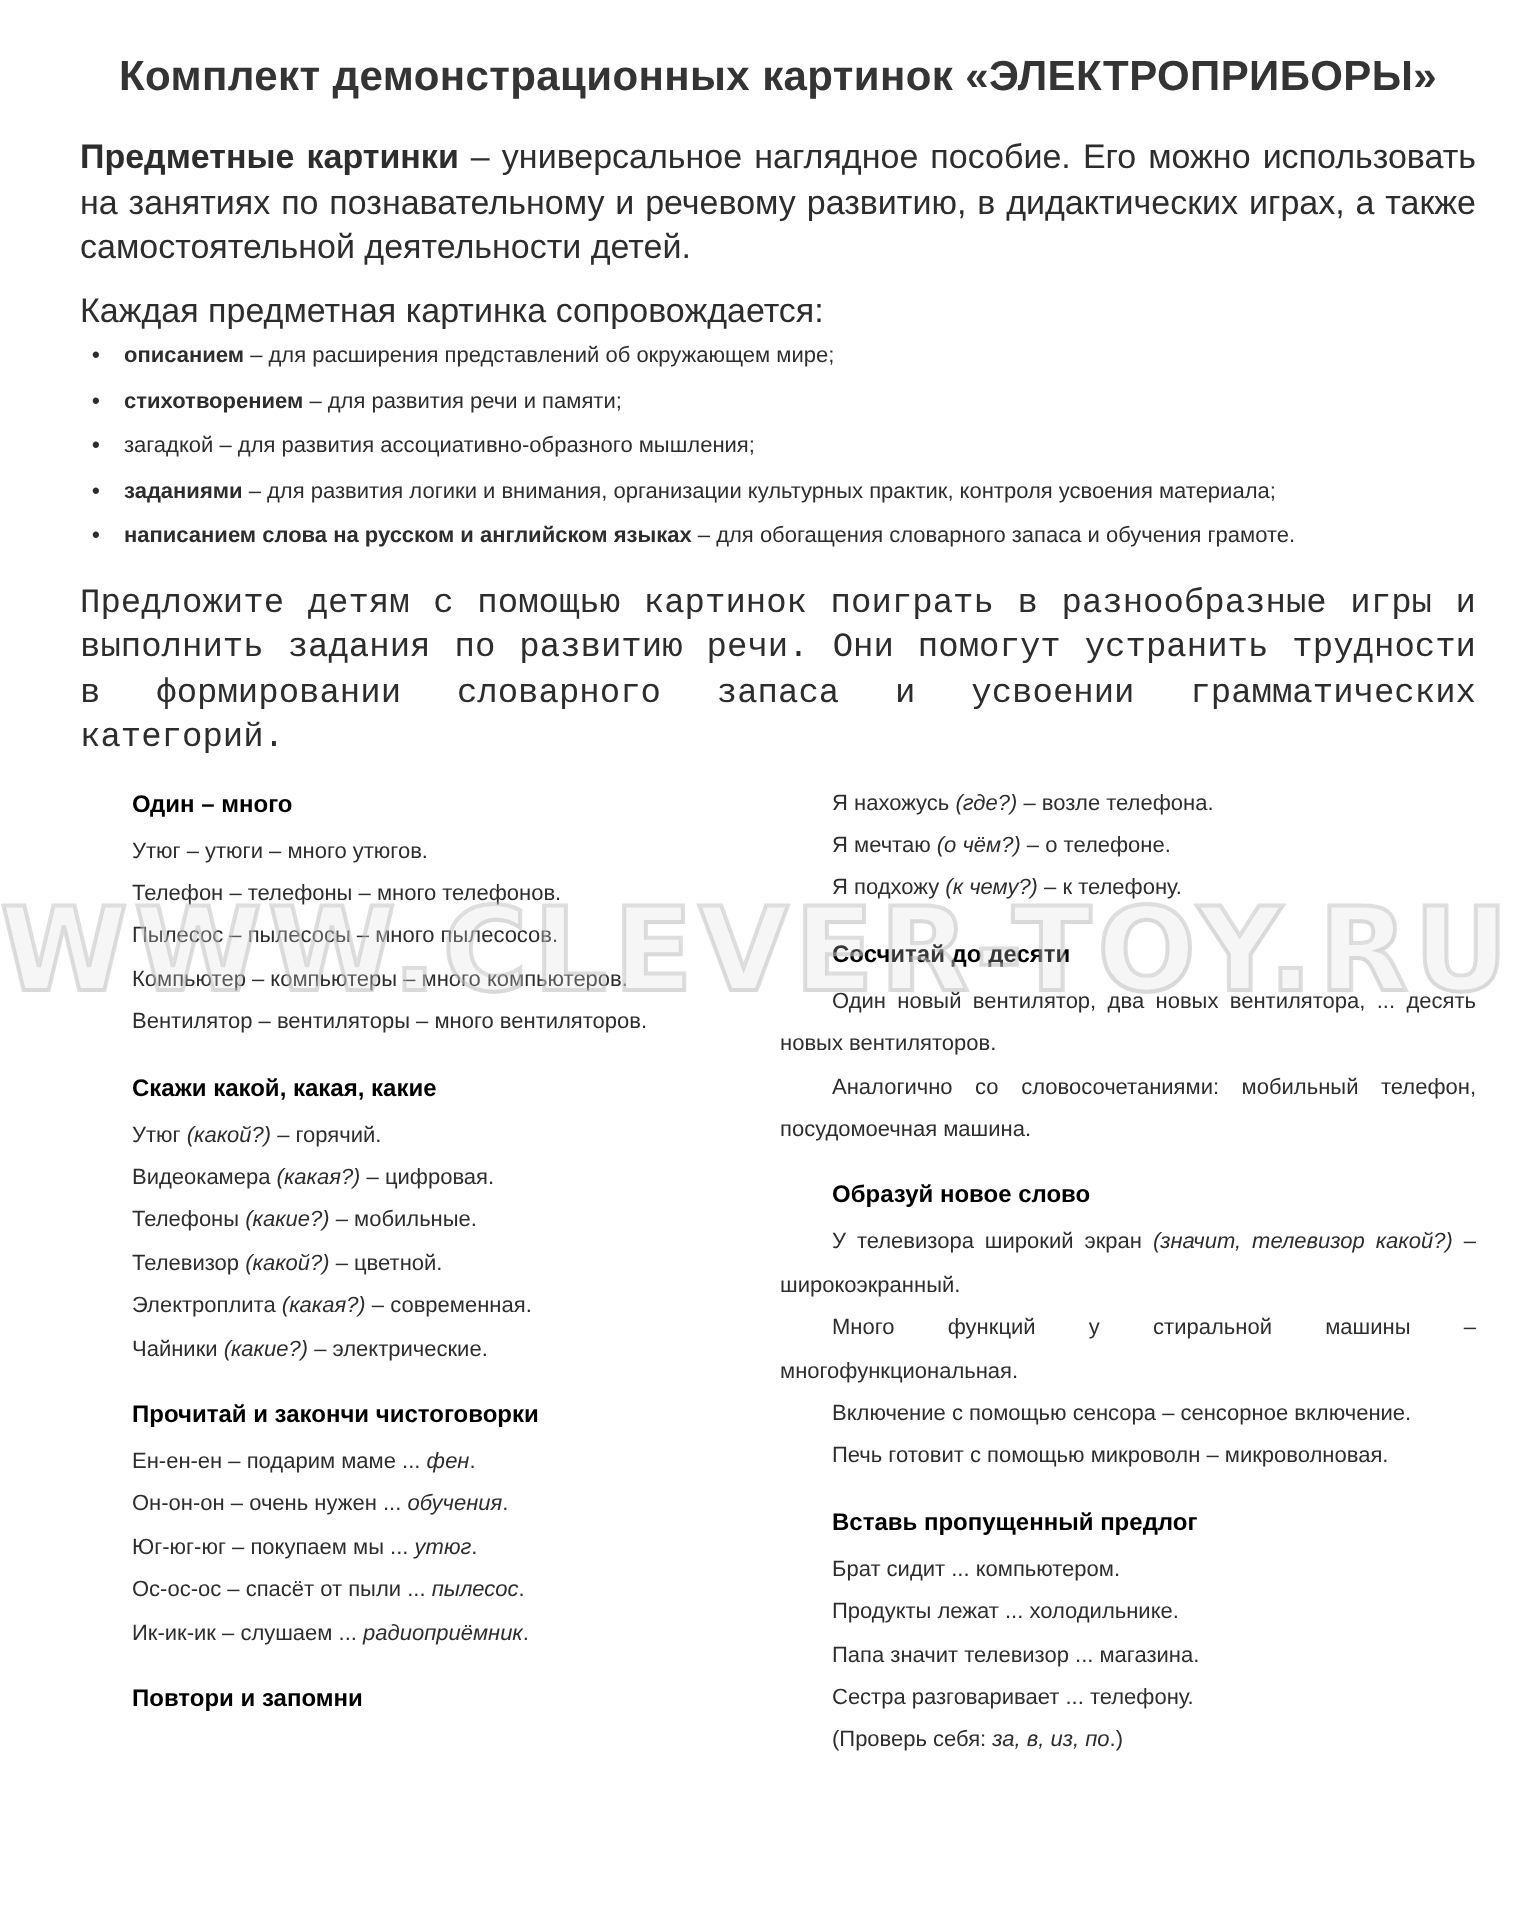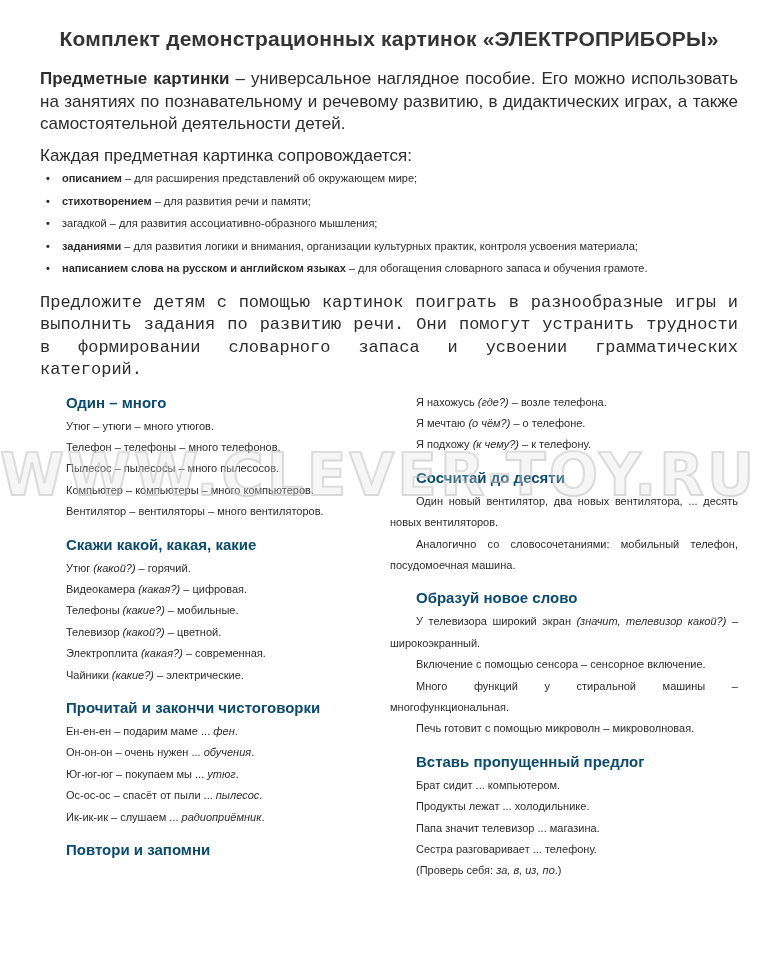--- a/index.html
+++ b/index.html
@@ -59,26 +59,26 @@
   .note { margin-top: 12px; font-family: Liberation Mono, monospace; }
   .columns {
     display: flex;
     gap: 14px;
     margin-top: 10px;
   }
   .column { box-sizing: border-box; }
   .column-left  { width: 336px; }
   .column-right { width: 348px; }
   .heading {
-    font-size: 15px;
+    font-size: 12px;
     line-height: 21px;
     font-weight: bold;
     margin: 11px 0 3px 0;
     text-indent: 26px;
-    color: #0c4a6e;
+    color: #000000;
   }
   .column > .heading:first-child { margin-top: 0; }
   .line {
     font-size: 11px;
     line-height: 21.4px;
     text-align: justify;
     text-indent: 26px;
     margin: 0;
   }
   .watermark {
@@ -148,22 +148,22 @@
     <div class="column column-right">
 
     <p class="line"><span>Я нахожусь </span><span style="font-style: italic;">(где?)</span><span> – возле телефона.</span></p>
         <p class="line"><span>Я мечтаю </span><span style="font-style: italic;">(о чём?)</span><span> – о телефоне.</span></p>
         <p class="line"><span>Я подхожу </span><span style="font-style: italic;">(к чему?)</span><span> – к телефону.</span></p>
         <p class="heading"><span style="font-weight: bold;">Сосчитай до десяти</span></p>
         <p class="line"><span>Один новый вентилятор, два новых вентилятора, ... десять новых вентиляторов.</span></p>
         <p class="line"><span>Аналогично со словосочетаниями: мобильный телефон, посудомоечная машина.</span></p>
         <p class="heading"><span style="font-weight: bold;">Образуй новое слово</span></p>
         <p class="line"><span>У телевизора широкий экран </span><span style="font-style: italic;">(значит, телевизор какой?)</span><span> – широкоэкранный.</span></p>
+        <p class="line"><span>Много функций у стиральной машины – многофункциональная.</span></p>
         <p class="line"><span>Включение с помощью сенсора – сенсорное включение.</span></p>
-        <p class="line"><span>Много функций у стиральной машины – многофункциональная.</span></p>
         <p class="line"><span>Печь готовит с помощью микроволн – микроволновая.</span></p>
         <p class="heading"><span style="font-weight: bold;">Вставь пропущенный предлог</span></p>
         <p class="line"><span>Брат сидит ... компьютером.</span></p>
         <p class="line"><span>Продукты лежат ... холодильнике.</span></p>
         <p class="line"><span>Папа значит телевизор ... магазина.</span></p>
         <p class="line"><span>Сестра разговаривает ... телефону.</span></p>
         <p class="line"><span>(Проверь себя: </span><span style="font-style: italic;">за, в, из, по</span><span>.)</span></p>
       </div>
   </div>
 </div>

